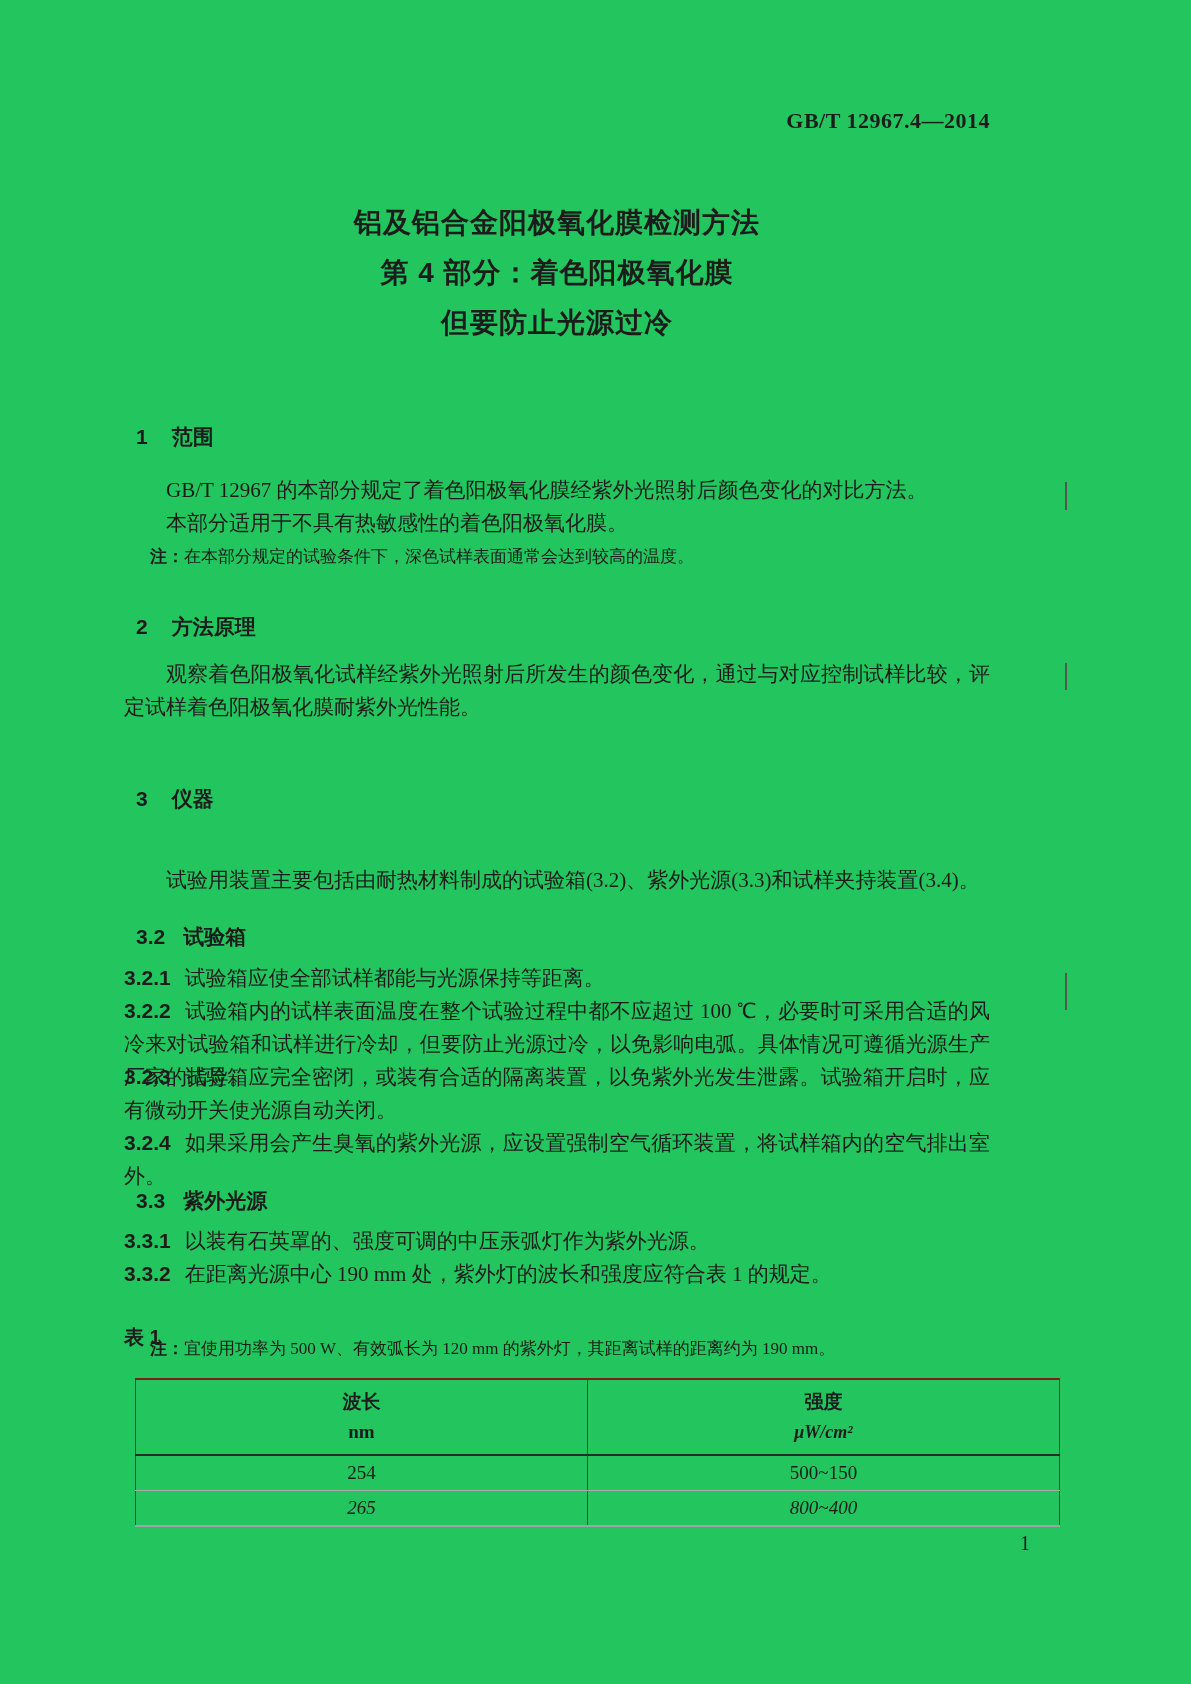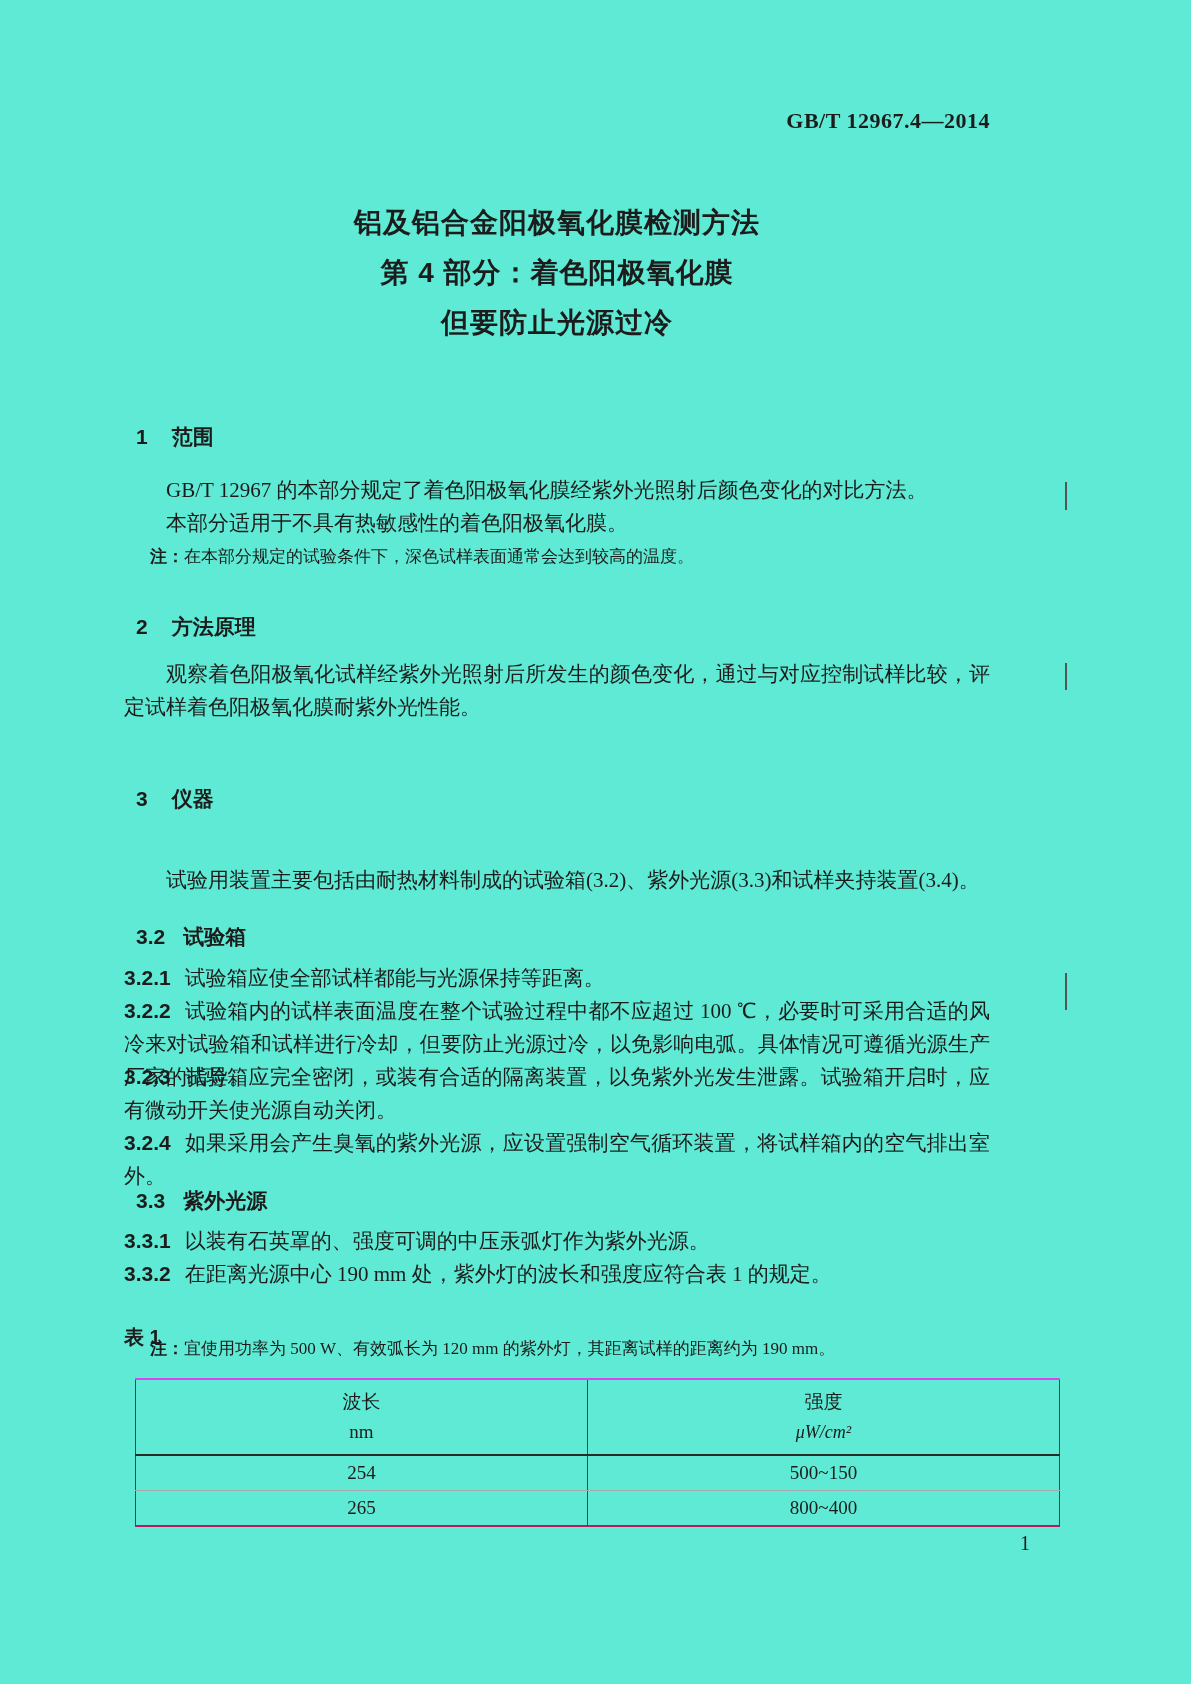--- a/index.html
+++ b/index.html
@@ -1,20 +1,20 @@
 <!DOCTYPE html>
 <html><head>
 <meta charset="utf-8">
 <style>
   html, body { margin: 0; padding: 0; background: #ffffff; }
   .page {
     position: relative;
     width: 1191px;
     height: 1684px;
-    background: #5eead4;
+    background: #22c55e;
     color: #1c1c1c;
     font-family: "Liberation Serif", serif;
     overflow: hidden;
   }
   .abs { position: absolute; left: 124px; width: 866px; }
   .doc-header {
     top: 108px;
     text-align: right;
     font-family: "Liberation Serif", serif;
     font-weight: bold;
@@ -75,27 +75,28 @@
   .std-table td, .std-table th {
     border-left: 1px solid #444;
     border-right: 1px solid #444;
     text-align: center;
     vertical-align: middle;
     font-weight: normal;
     padding: 0;
   }
   .std-table tr.header-row th {
     height: 74px;
-    border-top: 2px solid #d946ef;
+    border-top: 2px solid #7f1d1d;
     border-bottom: 2px solid #2a2a2a;
     line-height: 30px;
+    font-weight: bold;
   }
   .std-table tr.data-row td { height: 34px; }
   .std-table tr.data-row-1 td { border-bottom: 1px solid #aaa; }
-  .std-table tr.data-row-2 td { border-bottom: 2px solid #be185d; }
+  .std-table tr.data-row-2 td { border-bottom: 2px solid #a3a3a3; font-style: italic; }
   .std-table .col1 { width: 451px; }
   .std-table .col2 { width: 471px; }
   .unit { font-style: italic; font-size: 18px; }
   .change-bar {
     position: absolute;
     left: 1065px;
     width: 2px;
     background: #555;
   }
   .page-number {

